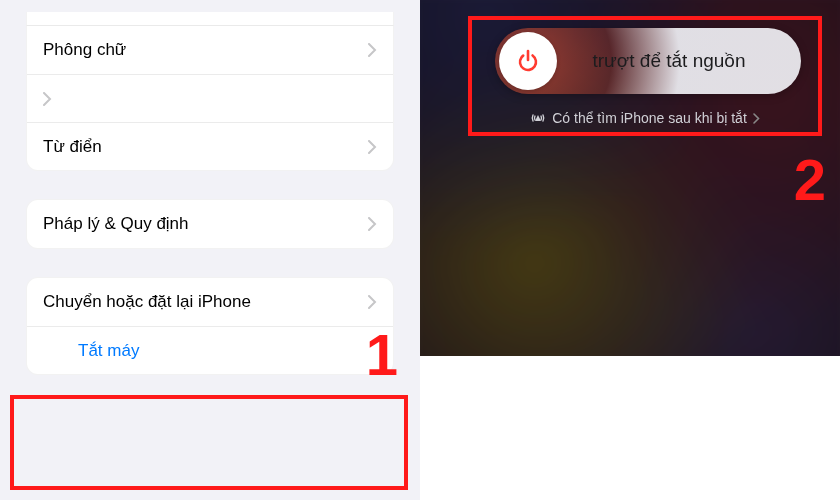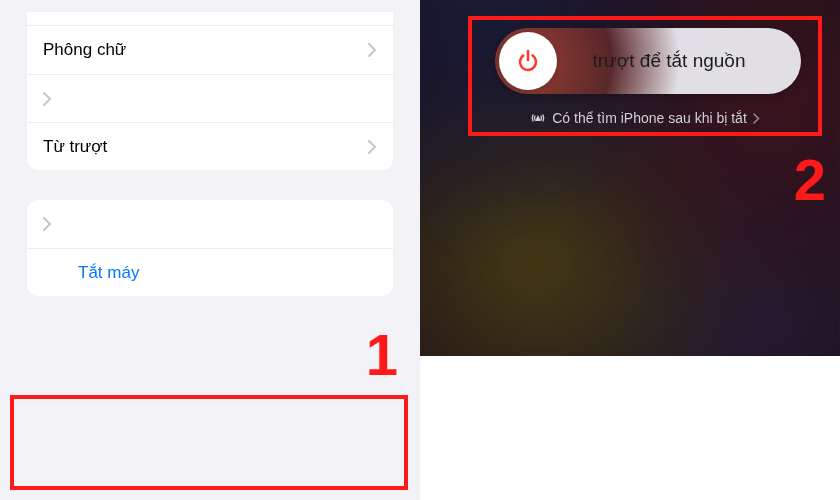--- a/index.html
+++ b/index.html
@@ -166,33 +166,44 @@
       </span>
     </div>
     <div class="row">
       <span class="chev">
         <svg width="9" height="14" viewBox="0 0 9 14">
             <path d="M1 1l6 6-6 6" stroke="currentColor" stroke-width="2" fill="none" stroke-linecap="round"></path>
           </svg>
       </span>
     </div>
     <div class="row">
-      <span class="label">Từ trượt</span>
-      <span class="chev">
-        <svg width="9" height="14" viewBox="0 0 9 14">
-            <path d="M1 1l6 6-6 6" stroke="currentColor" stroke-width="2" fill="none" stroke-linecap="round"></path>
-          </svg>
-      </span>
-    </div>
-  </div>
-
+      <span class="label">Từ điển</span>
+      <span class="chev">
+        <svg width="9" height="14" viewBox="0 0 9 14">
+            <path d="M1 1l6 6-6 6" stroke="currentColor" stroke-width="2" fill="none" stroke-linecap="round"></path>
+          </svg>
+      </span>
+    </div>
+  </div>
 
 
   <div class="group">
     <div class="row">
+      <span class="label">Pháp lý &amp; Quy định</span>
+      <span class="chev">
+        <svg width="9" height="14" viewBox="0 0 9 14">
+            <path d="M1 1l6 6-6 6" stroke="currentColor" stroke-width="2" fill="none" stroke-linecap="round"></path>
+          </svg>
+      </span>
+    </div>
+  </div>
+
+  <div class="group">
+    <div class="row">
+      <span class="label">Chuyển hoặc đặt lại iPhone</span>
       <span class="chev">
         <svg width="9" height="14" viewBox="0 0 9 14">
             <path d="M1 1l6 6-6 6" stroke="currentColor" stroke-width="2" fill="none" stroke-linecap="round"></path>
           </svg>
       </span>
     </div>
     <div class="row">
       <span class="label shutdown">Tắt máy</span>
     </div>
   </div>

